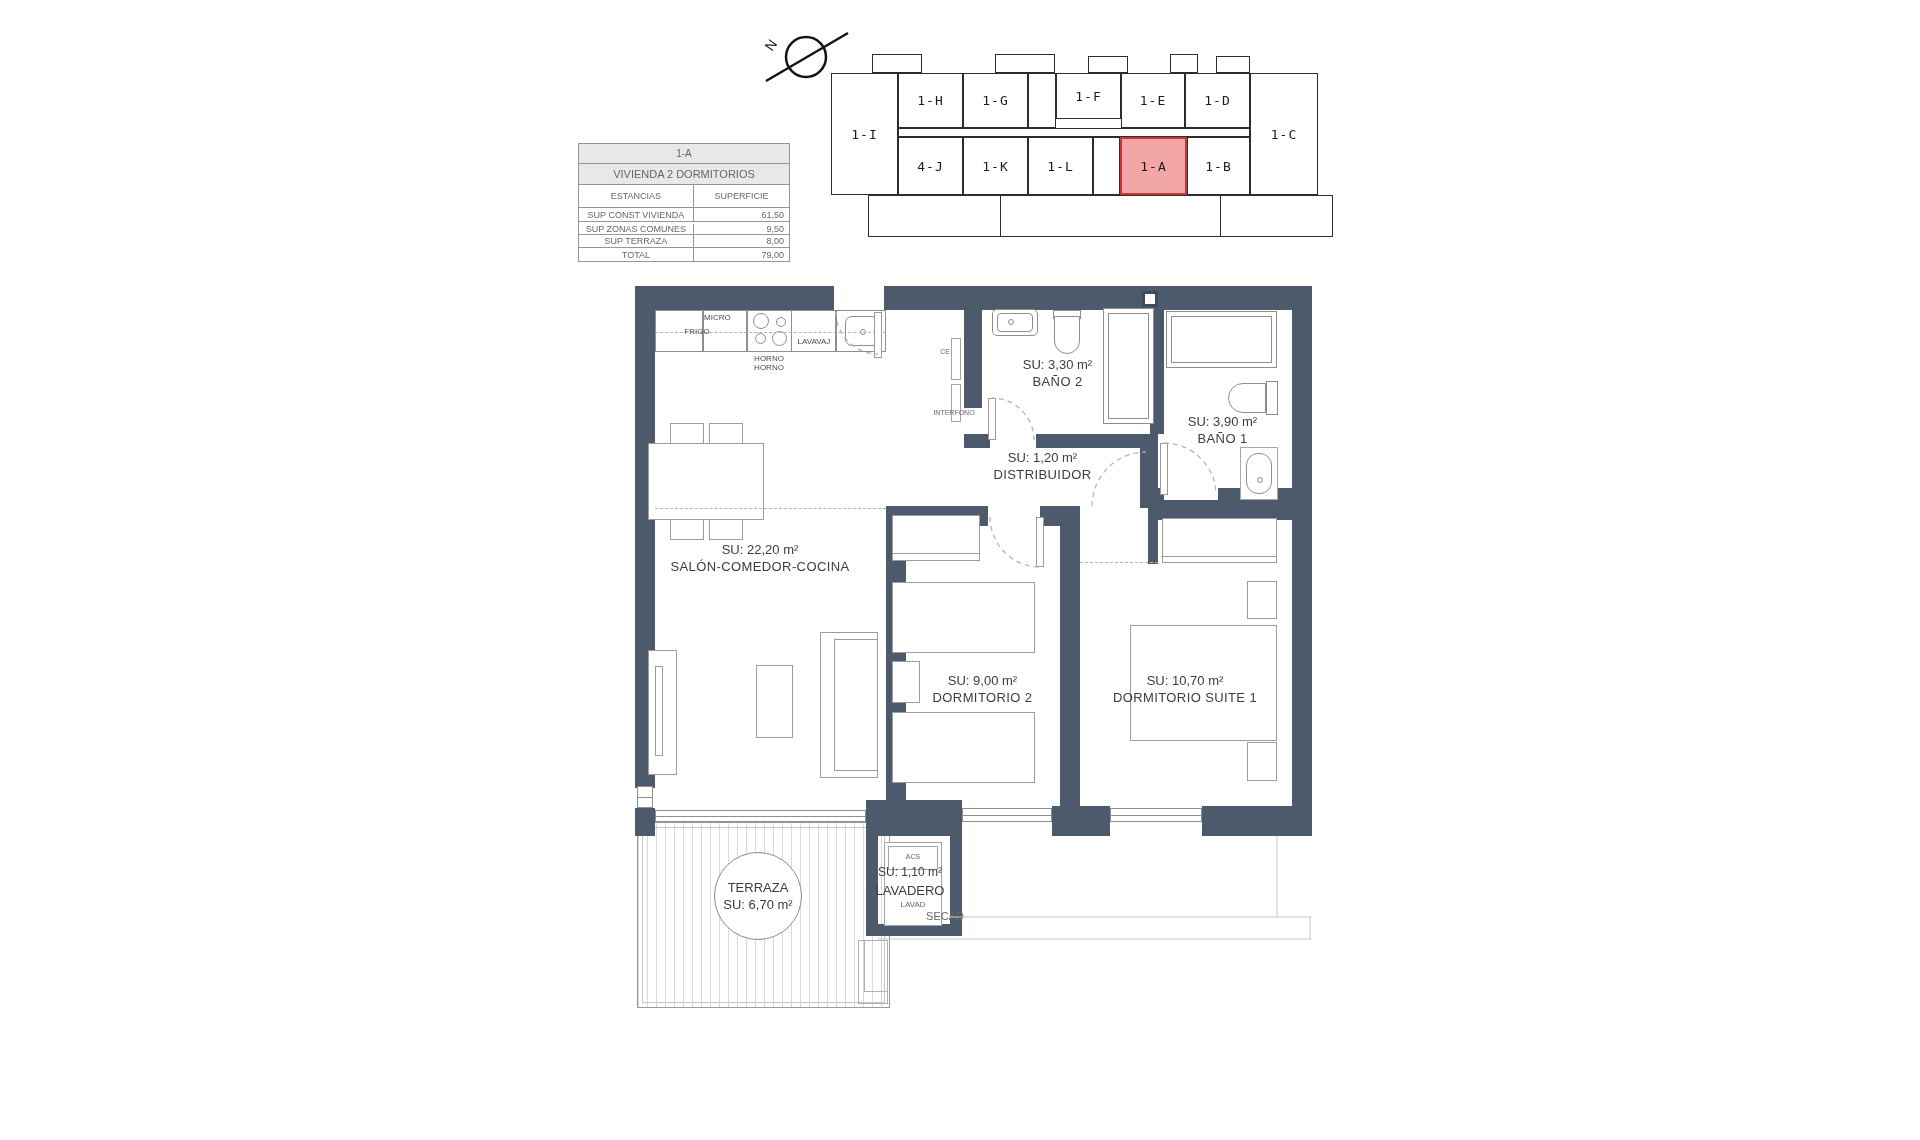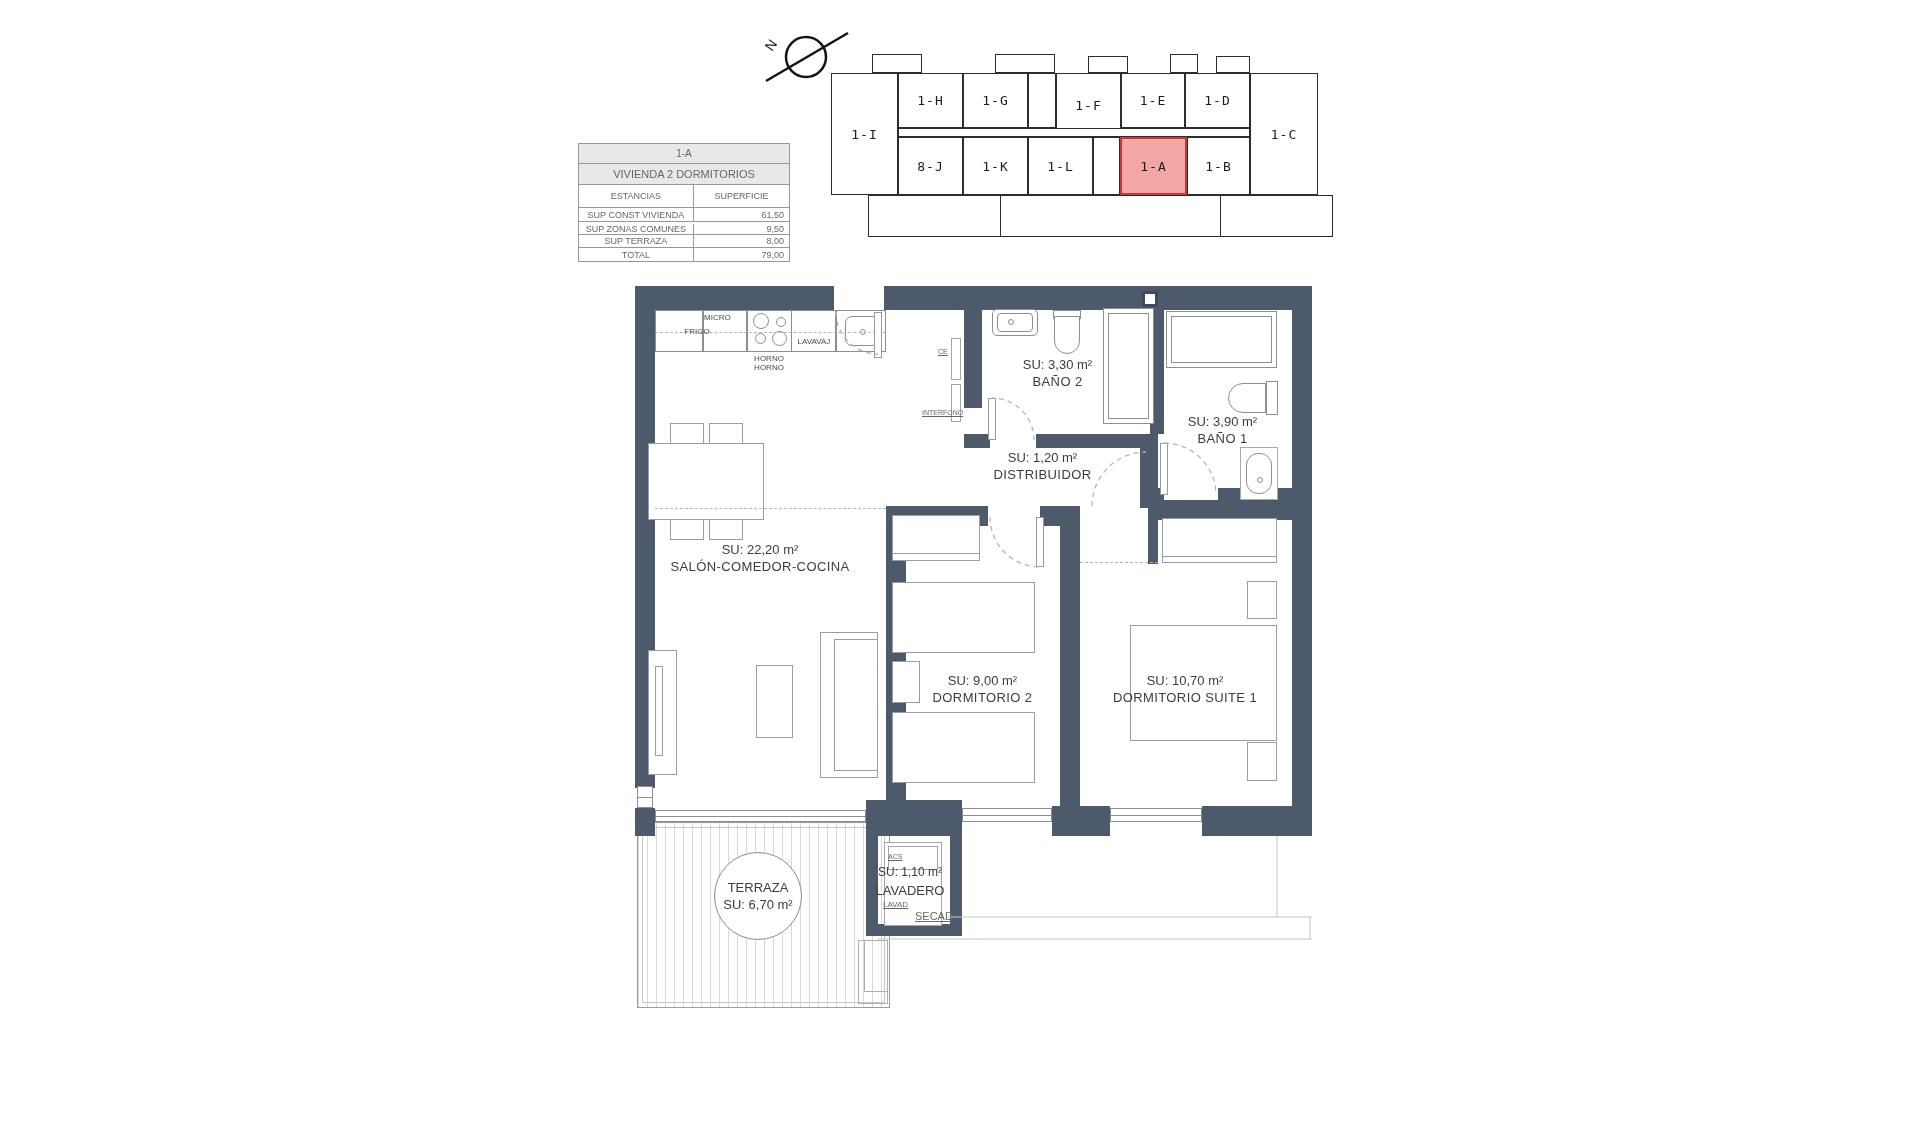--- a/index.html
+++ b/index.html
@@ -13,21 +13,21 @@
   .win{position:absolute;background:#fff;border:1px solid #8e8e8e;box-sizing:border-box;
        background-image:linear-gradient(#8e8e8e,#8e8e8e);background-size:100% 1px;
        background-position:center;background-repeat:no-repeat;}
   .dash{position:absolute;border-top:1px dashed #b4b4b4;}
   .lbl{position:absolute;color:#3c3c3c;text-align:center;font-size:13px;line-height:17px;white-space:nowrap;}
   .lbl .nm{letter-spacing:.4px;}
   .klbl{position:absolute;background:#fff;border:1.5px solid #2d2d2d;box-sizing:border-box;
         display:flex;align-items:center;justify-content:center;
         font-family:"DejaVu Sans Mono",monospace;font-size:13px;color:#1c1c1c;letter-spacing:1px;}
   .knotch{position:absolute;background:#fff;border:1.5px solid #2d2d2d;box-sizing:border-box;}
-  .tinytx{position:absolute;color:#666;font-size:7px;text-decoration:underline;}
+  .tinytx{position:absolute;color:#666;font-size:7px;text-align:center;}
   .ktx{position:absolute;color:#4a4a4a;font-size:8px;text-align:center;white-space:nowrap;}
   
   .itable{position:absolute;left:578px;top:143px;width:212px;border:1px solid #979797;
           box-sizing:border-box;color:#666;background:#fff;}
   .itr{display:flex;border-top:1px solid #979797;box-sizing:border-box;}
   .itr:first-child{border-top:none;}
   .ihead{background:#e8e8e8;justify-content:center;align-items:center;display:flex;}
   .icell{box-sizing:border-box;display:flex;align-items:center;}
   .ic1{width:116px;justify-content:center;border-right:1px solid #979797;}
   .ic2{width:96px;justify-content:flex-end;padding-right:5px;}
@@ -75,26 +75,26 @@
     <i class="knotch" style="left:872px;top:54px;width:50px;height:19px;"></i>
     <i class="knotch" style="left:995px;top:54px;width:60px;height:19px;"></i>
     <i class="knotch" style="left:1088px;top:56px;width:40px;height:17px;"></i>
     <i class="knotch" style="left:1170px;top:54px;width:28px;height:19px;"></i>
     <i class="knotch" style="left:1216px;top:56px;width:34px;height:17px;"></i>
 
     <div class="klbl" style="left:831px;top:73px;width:67px;height:122px;">1-I</div>
     <div class="klbl" style="left:898px;top:73px;width:65px;height:55px;">1-H</div>
     <div class="klbl" style="left:963px;top:73px;width:65px;height:55px;">1-G</div>
     <div class="klbl" style="left:1028px;top:73px;width:28px;height:55px;"></div>
-    <div class="klbl" style="left:1056px;top:73px;width:65px;height:65px;">1-F</div>
+    <div class="klbl" style="left:1056px;top:73px;width:65px;height:46px;">1-F</div>
     <div class="klbl" style="left:1121px;top:73px;width:64px;height:55px;">1-E</div>
     <div class="klbl" style="left:1185px;top:73px;width:65px;height:55px;">1-D</div>
     <div class="klbl" style="left:1250px;top:73px;width:68px;height:122px;">1-C</div>
     <div class="klbl" style="left:898px;top:128px;width:352px;height:9px;"></div>
-    <div class="klbl" style="left:898px;top:137px;width:65px;height:58px;">8-J</div>
+    <div class="klbl" style="left:898px;top:137px;width:65px;height:58px;">4-J</div>
     <div class="klbl" style="left:963px;top:137px;width:65px;height:58px;">1-K</div>
     <div class="klbl" style="left:1028px;top:137px;width:65px;height:58px;">1-L</div>
     <div class="klbl" style="left:1093px;top:137px;width:27px;height:58px;"></div>
     <div class="klbl hl" style="left:1120px;top:137px;width:67px;height:58px;">1-A</div>
     <div class="klbl" style="left:1187px;top:137px;width:63px;height:58px;">1-B</div>
     <i class="abs" style="left:1128px;top:195px;width:20px;height:8px;background:#f2a6a6;border:1.5px solid #cc3333;"></i>
     <div class="knotch" style="left:868px;top:195px;width:465px;height:42px;background:#fff;"></div>
     <i class="abs" style="left:1000px;top:195px;width:1px;height:42px;background:#2d2d2d;"></i>
     <i class="abs" style="left:1220px;top:195px;width:1px;height:42px;background:#2d2d2d;"></i>
   </div>

